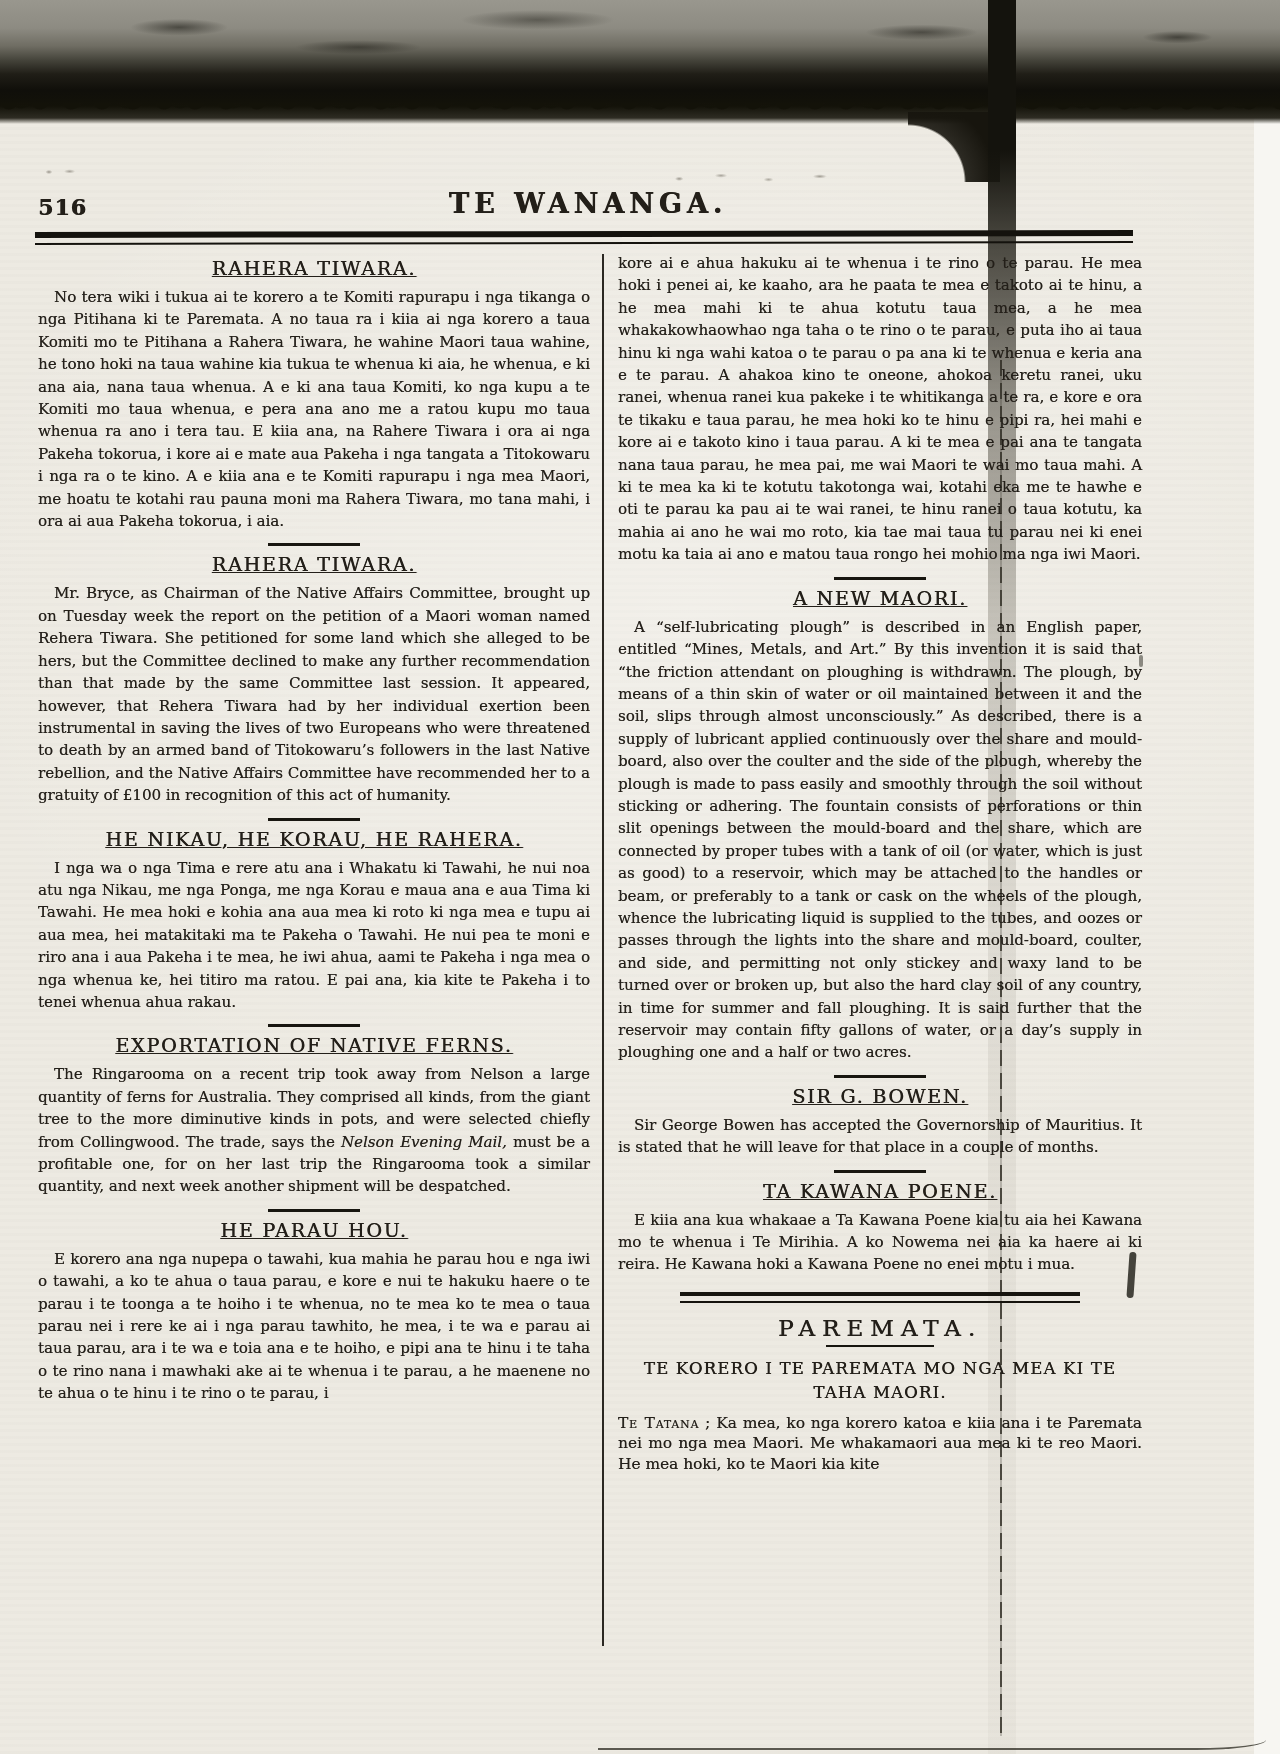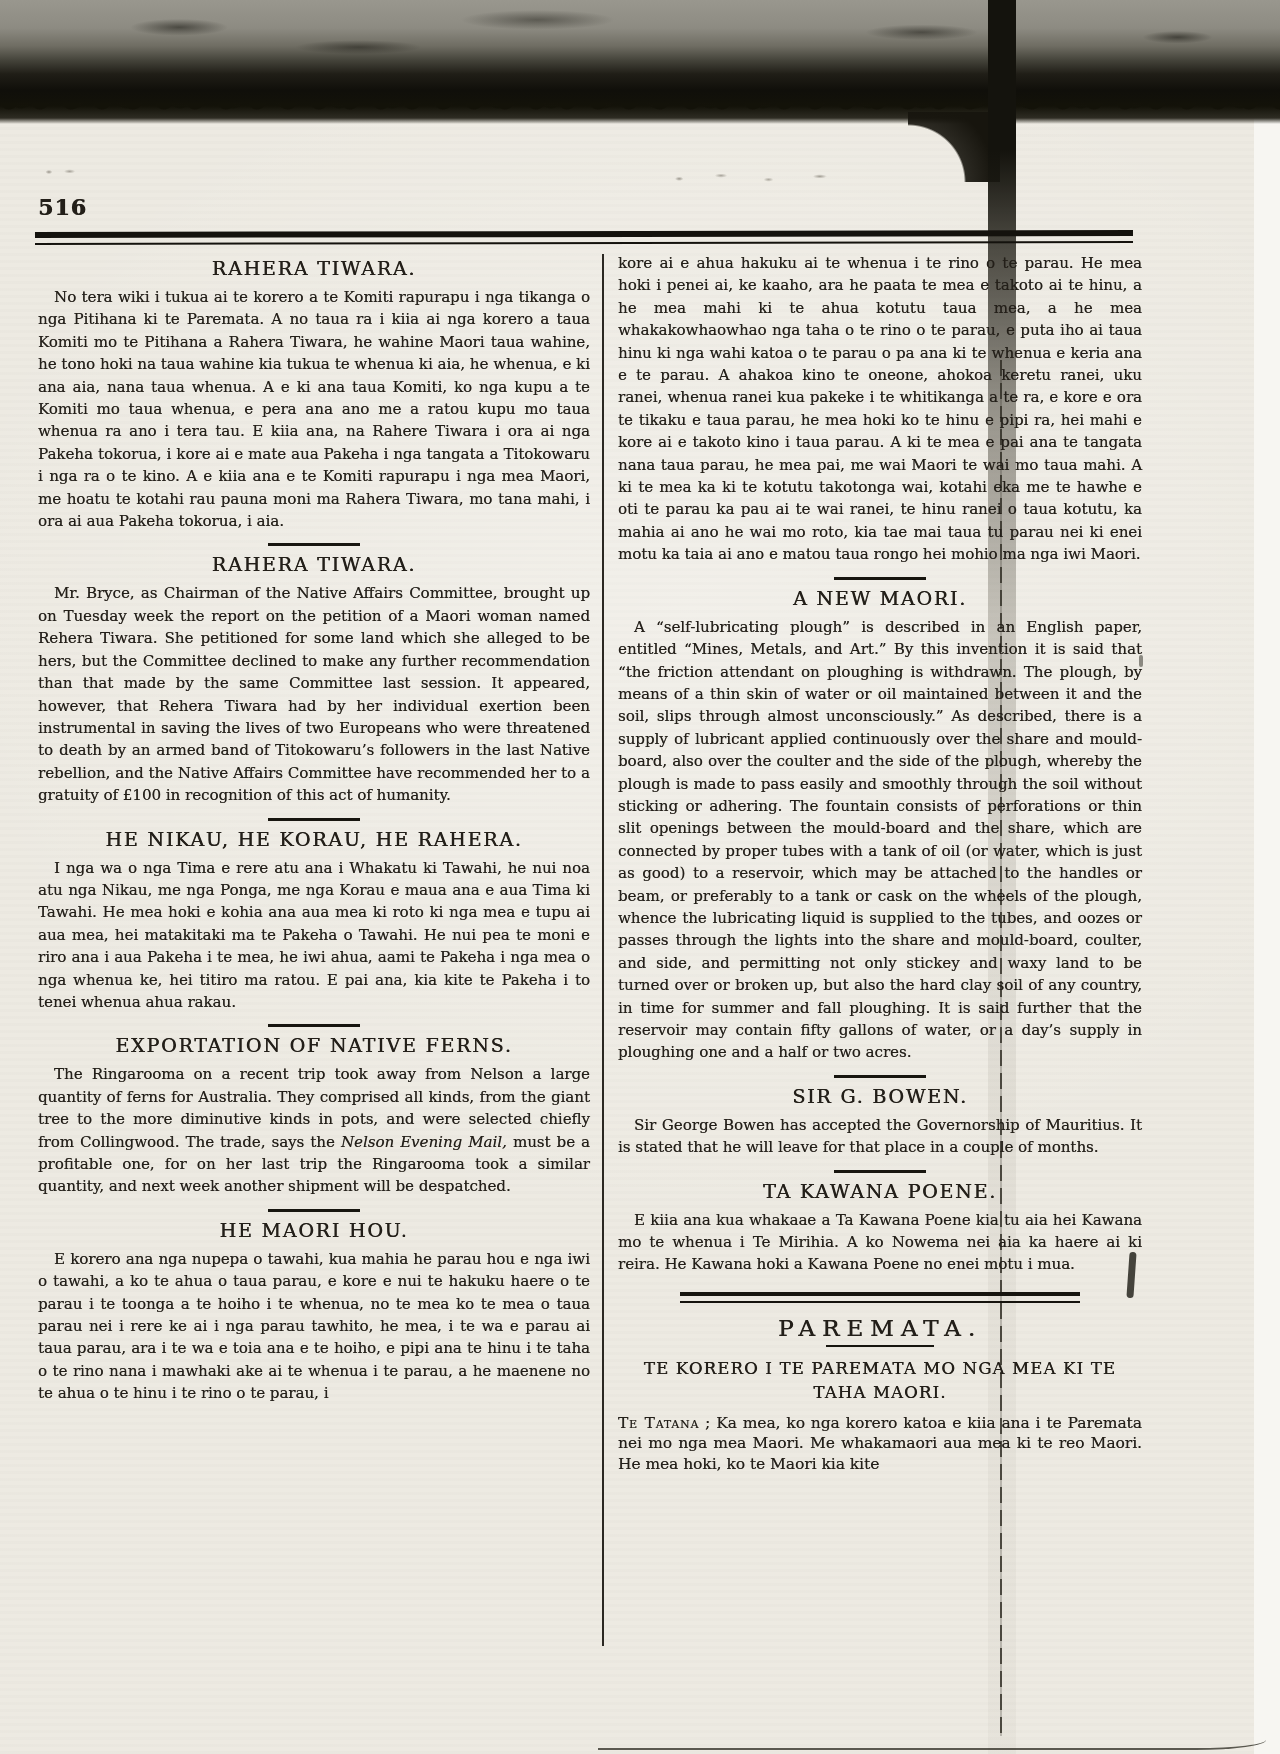--- a/index.html
+++ b/index.html
@@ -66,21 +66,21 @@
   .main-rule{position:absolute;left:35px;top:231px;width:1098px;height:5px;
     border-top:6px solid #14120d;border-bottom:2px solid #14120d;transform:rotate(-0.1deg);}
 
   
   .columns{position:absolute;left:38px;top:252px;width:1104px;display:flex;align-items:flex-start;}
   .col-left{width:552px;}
   .col-divider{width:2px;background:#2b2822;margin:2px 14px 0 12px;height:1392px;}
   .col-right{width:524px;}
 
   h2.art-head{margin:5px 0 7px;text-align:center;font-size:19px;font-weight:normal;
-    letter-spacing:1.8px;text-shadow:0.45px 0 currentColor;white-space:nowrap;}
+    letter-spacing:1.8px;text-shadow:0.45px 0 currentColor;white-space:nowrap;text-decoration:underline;}
   .sep{width:92px;height:3px;background:#17150f;margin:11px auto 7px;}
   p.body{margin:0;text-align:justify;font-size:15px;line-height:22.4px;
     text-shadow:0.25px 0 rgba(35,31,25,0.7);}
   p.body.indent{text-indent:16px;}
   .ital{font-style:italic;}
 
   
   .dbl-rule{width:400px;height:5px;margin:16px auto 12px;
     border-top:4px solid #16140e;border-bottom:2px solid #16140e;}
   .parl-title{margin:2px 0 4px;text-align:center;font-size:23px;font-weight:normal;
@@ -102,20 +102,21 @@
   <div class="corner-dark"></div>
   <div class="right-band"></div>
   <div class="bottom-edge"></div>
   <div class="blob-a"></div>
   <div class="blob-b"></div>
   <div class="smudge-title"></div>
   <div class="smudge-pagenum"></div>
 
   <div class="page-header">
     <span class="page-num">516</span>
+    <span class="masthead">TE WANANGA.</span>
   </div>
   <div class="main-rule"></div>
 
   <div class="columns">
 
     <div class="col-left">
 
       <section class="article">
         <h2 class="art-head">RAHERA TIWARA.</h2>
         <p class="body indent">No tera wiki i tukua ai te korero a te Komiti rapurapu i nga tikanga o nga Pitihana ki te Paremata. A no taua ra i kiia ai nga korero a taua Komiti mo te Pitihana a Rahera Tiwara, he wahine Maori taua wahine, he tono hoki na taua wahine kia tukua te whenua ki aia, he whenua, e ki ana aia, nana taua whenua. A e ki ana taua Komiti, ko nga kupu a te Komiti mo taua whenua, e pera ana ano me a ratou kupu mo taua whenua ra ano i tera tau. E kiia ana, na Rahere Tiwara i ora ai nga Pakeha tokorua, i kore ai e mate aua Pakeha i nga tangata a Titokowaru i nga ra o te kino. A e kiia ana e te Komiti rapurapu i nga mea Maori, me hoatu te kotahi rau pauna moni ma Rahera Tiwara, mo tana mahi, i ora ai aua Pakeha tokorua, i aia.</p>
@@ -134,21 +135,21 @@
       </section>
 
       <section class="article">
         <div class="sep"></div>
         <h2 class="art-head">EXPORTATION OF NATIVE FERNS.</h2>
         <p class="body indent"><span>The Ringarooma on a recent trip took away from Nelson a large quantity of ferns for Australia. They comprised all kinds, from the giant tree to the more diminutive kinds in pots, and were selected chiefly from Collingwood. The trade, says the </span><span class="ital">Nelson Evening Mail,</span><span> must be a profitable one, for on her last trip the Ringarooma took a similar quantity, and next week another shipment will be despatched.</span></p>
       </section>
 
       <section class="article">
         <div class="sep"></div>
-        <h2 class="art-head">HE MAORI HOU.</h2>
+        <h2 class="art-head">HE PARAU HOU.</h2>
         <p class="body indent">E korero ana nga nupepa o tawahi, kua mahia he parau hou e nga iwi o tawahi, a ko te ahua o taua parau, e kore e nui te hakuku haere o te parau i te toonga a te hoiho i te whenua, no te mea ko te mea o taua parau nei i rere ke ai i nga parau tawhito, he mea, i te wa e parau ai taua parau, ara i te wa e toia ana e te hoiho, e pipi ana te hinu i te taha o te rino nana i mawhaki ake ai te whenua i te parau, a he maenene no te ahua o te hinu i te rino o te parau, i</p>
       </section>
 
     </div>
 
     <div class="col-divider"></div>
 
     <div class="col-right">
 
       <p class="body">kore ai e ahua hakuku ai te whenua i te rino o te parau. He mea hoki i penei ai, ke kaaho, ara he paata te mea e takoto ai te hinu, a he mea mahi ki te ahua kotutu taua mea, a he mea whakakowhaowhao nga taha o te rino o te parau, e puta iho ai taua hinu ki nga wahi katoa o te parau o pa ana ki te whenua e keria ana e te parau. A ahakoa kino te oneone, ahokoa keretu ranei, uku ranei, whenua ranei kua pakeke i te whitikanga a te ra, e kore e ora te tikaku e taua parau, he mea hoki ko te hinu e pipi ra, hei mahi e kore ai e takoto kino i taua parau. A ki te mea e pai ana te tangata nana taua parau, he mea pai, me wai Maori te wai mo taua mahi. A ki te mea ka ki te kotutu takotonga wai, kotahi eka me te hawhe e oti te parau ka pau ai te wai ranei, te hinu ranei o taua kotutu, ka mahia ai ano he wai mo roto, kia tae mai taua tu parau nei ki enei motu ka taia ai ano e matou taua rongo hei mohio ma nga iwi Maori.</p>

